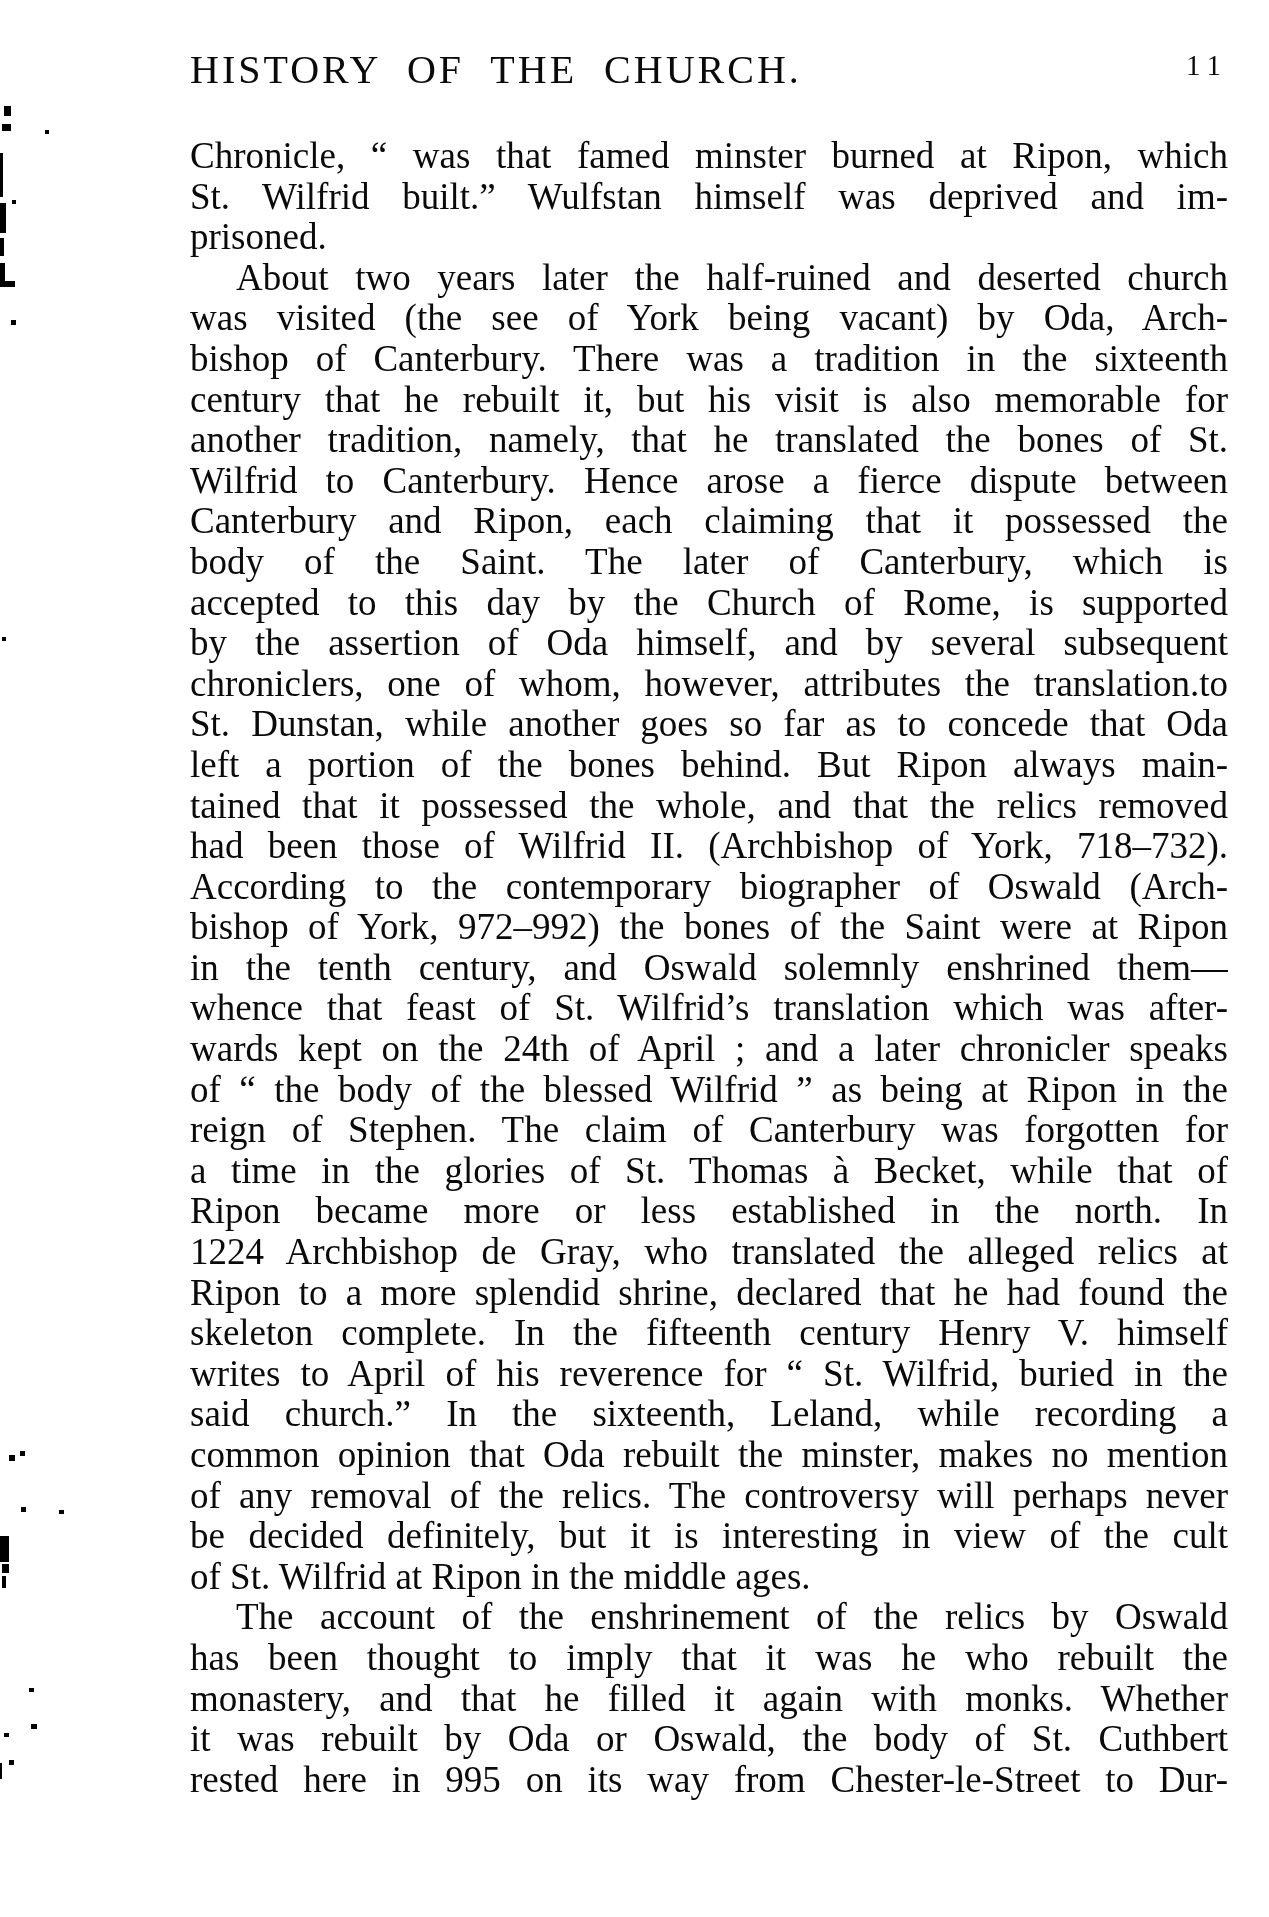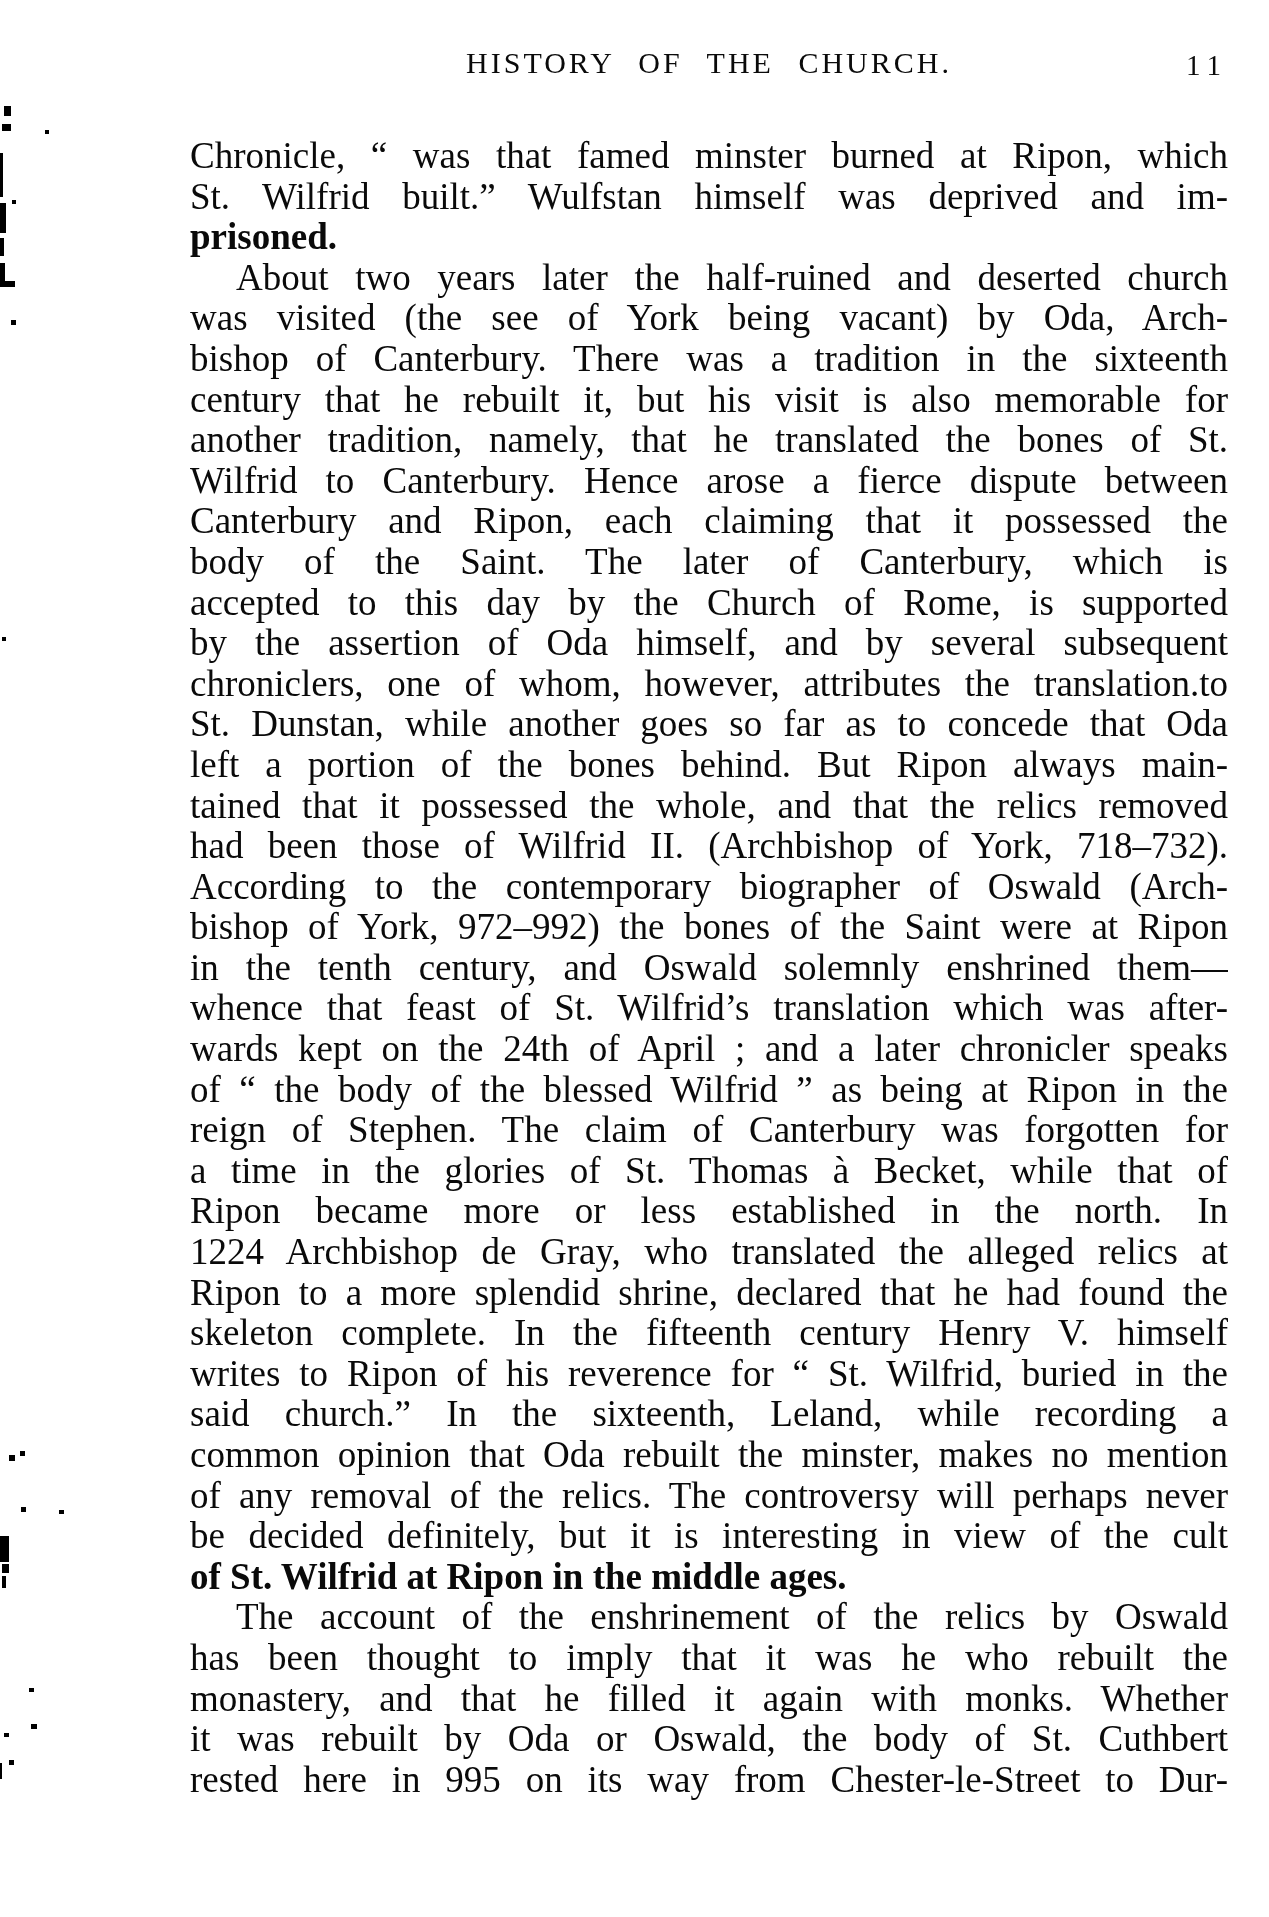--- a/index.html
+++ b/index.html
@@ -11,22 +11,22 @@
     color: #0a0a0a;
     font-family: "Liberation Serif", "DejaVu Serif", serif;
     overflow: hidden;
   }
   .running-header {
     position: absolute;
     left: 190px;
     top: 46px;
     width: 1038px;
     height: 36px;
-    text-align: center;
-    font-size: 30px;
+    text-align: left;
+    font-size: 40px;
     letter-spacing: 3px;
     word-spacing: 14px;
     white-space: nowrap;
   }
   .page-number {
     position: absolute;
     right: 41px;
     top: 49px;
     font-size: 29px;
     letter-spacing: 7px;
@@ -43,21 +43,21 @@
   .paragraph { margin: 0; padding: 0; }
   .line {
     height: 40.6px;
     line-height: 40.6px;
     text-align: justify;
     text-align-last: justify;
     overflow: hidden;
     white-space: normal;
     hyphens: none;
   }
-  .line.lastleft { text-align-last: left; font-weight: bold; }
+  .line.lastleft { text-align-last: left; }
   .line.indent { text-indent: 46px; }
   
   .spk { position: absolute; background: #000; }
 </style>
 </head>
 <body>
 
 <div class="page">
 
   <div class="running-header">
@@ -93,21 +93,21 @@
         <div class="line">in the tenth century, and Oswald solemnly enshrined them—</div>
         <div class="line">whence that feast of St. Wilfrid’s translation which was after-</div>
         <div class="line">wards kept on the 24th of April ; and a later chronicler speaks</div>
         <div class="line">of “ the body of the blessed Wilfrid ” as being at Ripon in the</div>
         <div class="line">reign of Stephen. The claim of Canterbury was forgotten for</div>
         <div class="line">a time in the glories of St. Thomas à Becket, while that of</div>
         <div class="line">Ripon became more or less established in the north. In</div>
         <div class="line">1224 Archbishop de Gray, who translated the alleged relics at</div>
         <div class="line">Ripon to a more splendid shrine, declared that he had found the</div>
         <div class="line">skeleton complete. In the fifteenth century Henry V. himself</div>
-        <div class="line">writes to Ripon of his reverence for “ St. Wilfrid, buried in the</div>
+        <div class="line">writes to April of his reverence for “ St. Wilfrid, buried in the</div>
         <div class="line">said church.” In the sixteenth, Leland, while recording a</div>
         <div class="line">common opinion that Oda rebuilt the minster, makes no mention</div>
         <div class="line">of any removal of the relics. The controversy will perhaps never</div>
         <div class="line">be decided definitely, but it is interesting in view of the cult</div>
         <div class="line lastleft">of St. Wilfrid at Ripon in the middle ages.</div>
       </div>
       <div class="paragraph">
         <div class="line indent">The account of the enshrinement of the relics by Oswald</div>
         <div class="line">has been thought to imply that it was he who rebuilt the</div>
         <div class="line">monastery, and that he filled it again with monks. Whether</div>

